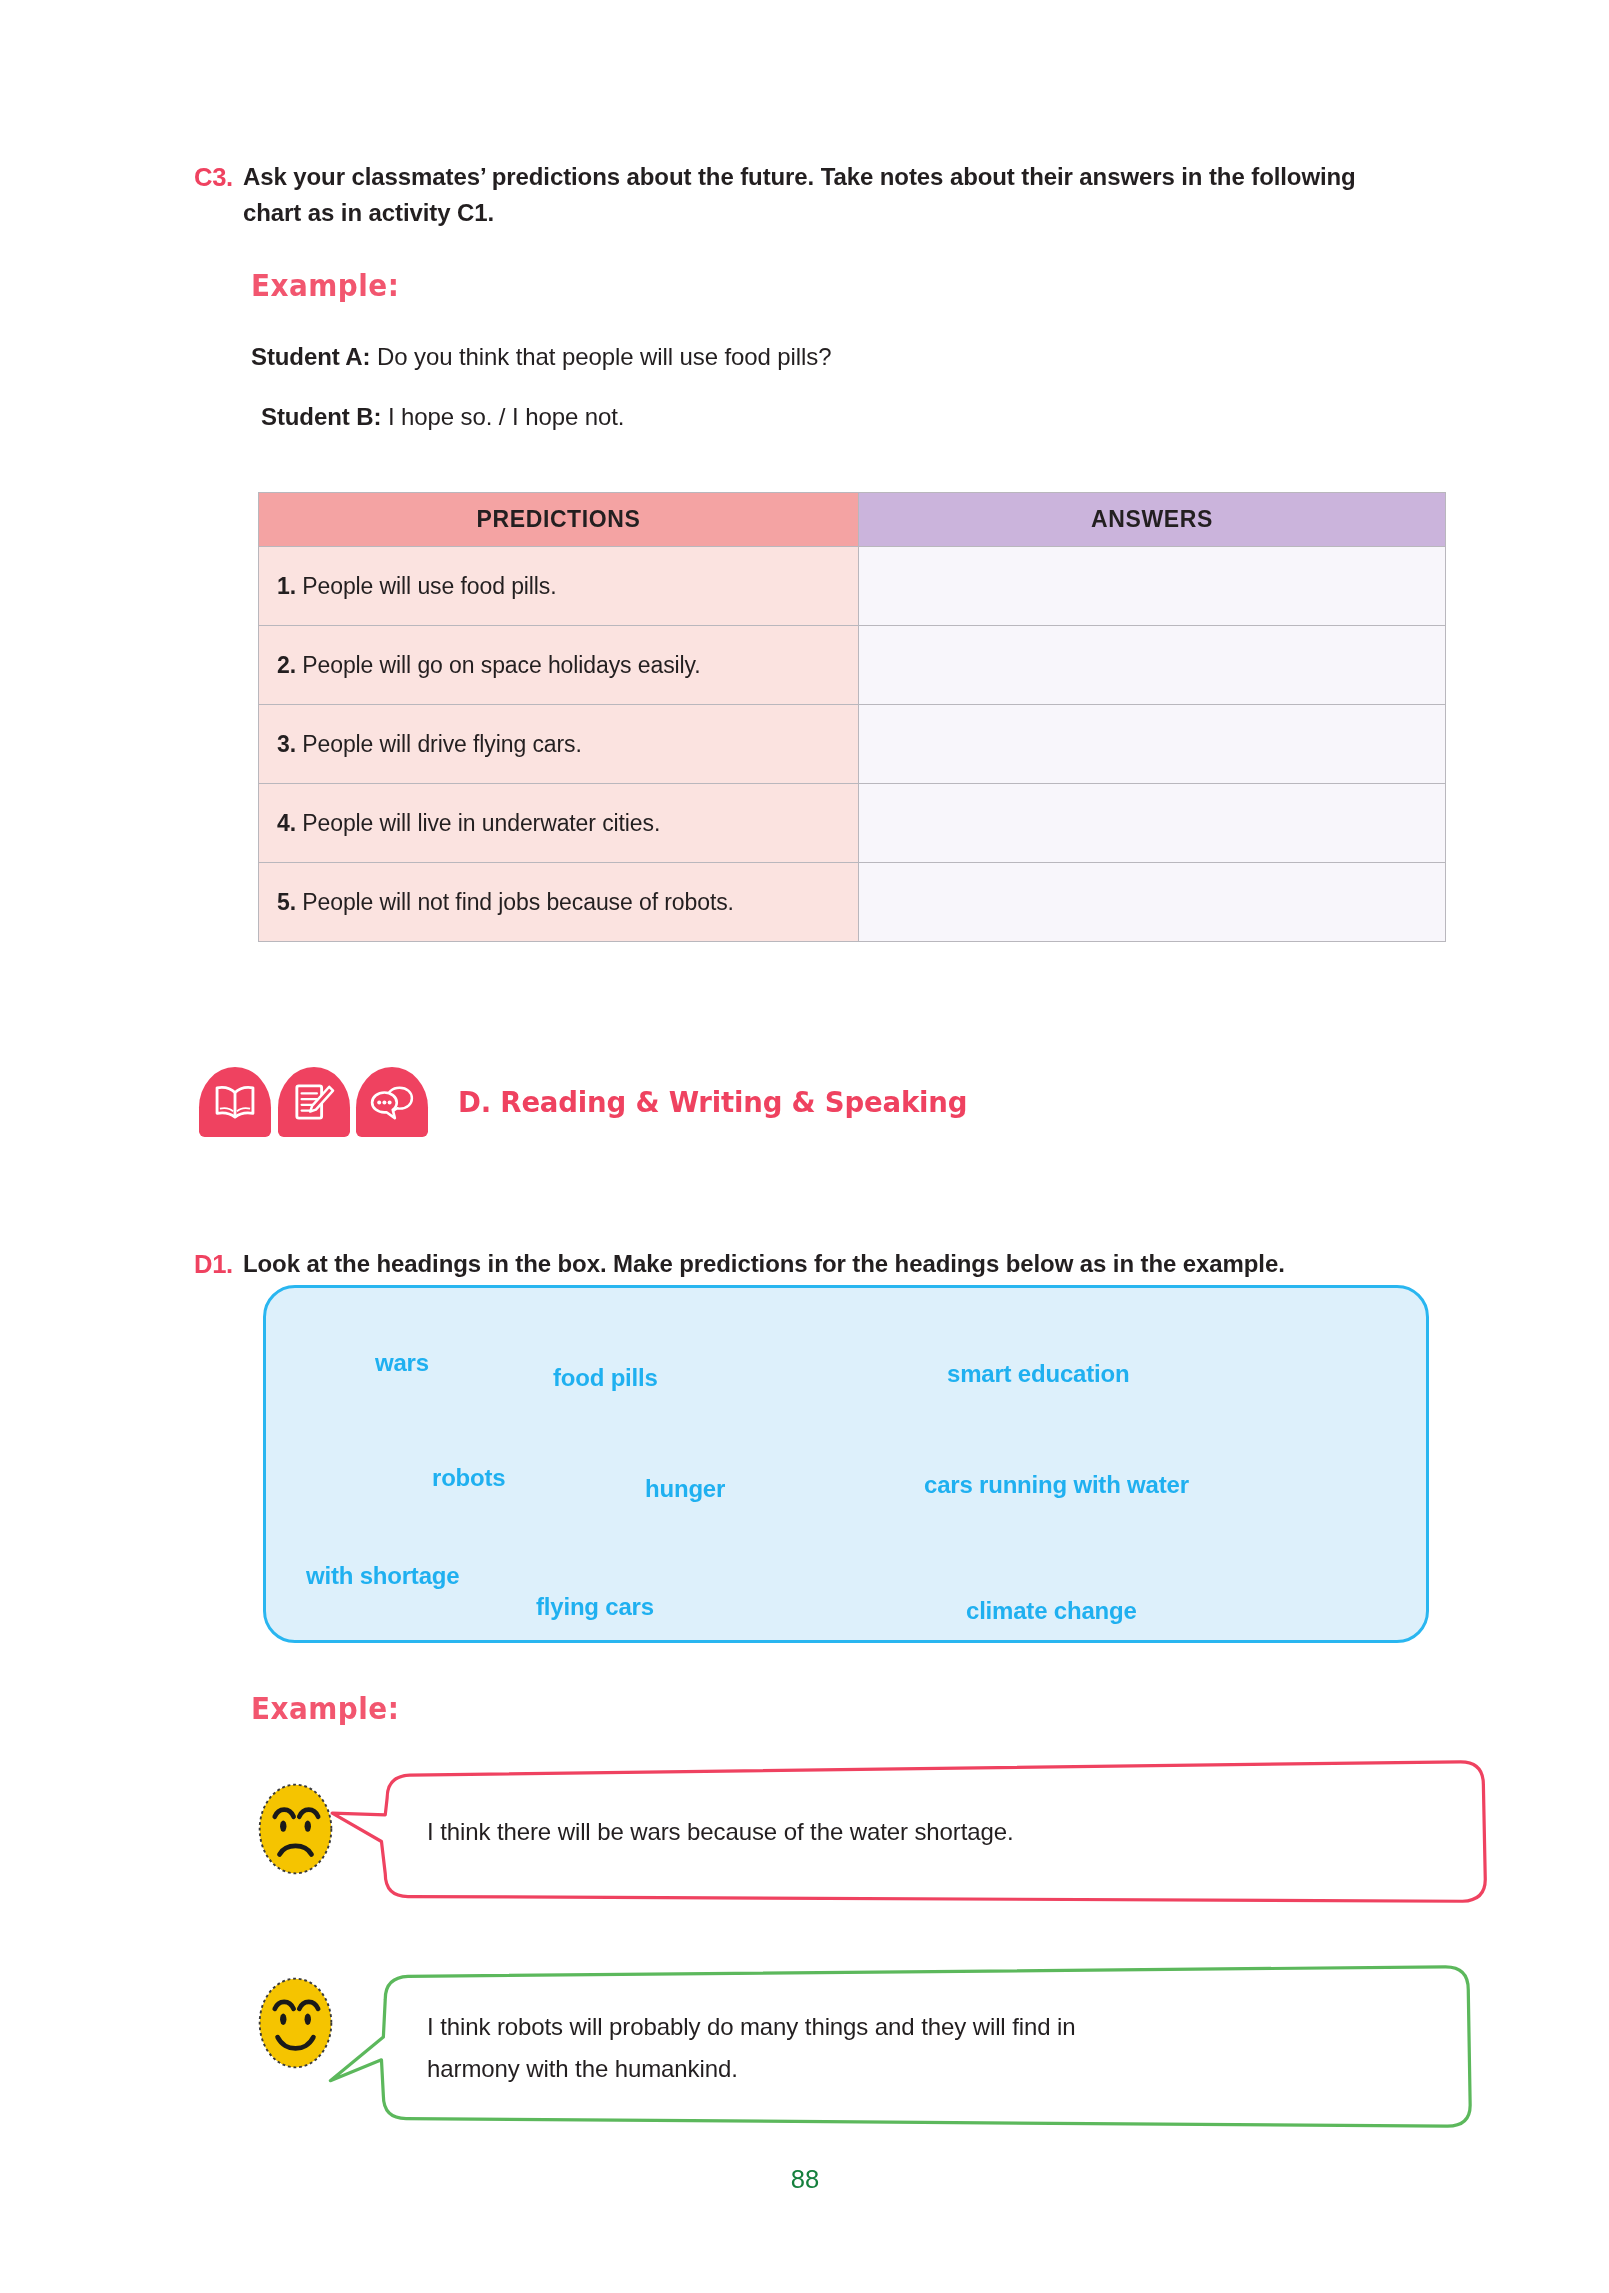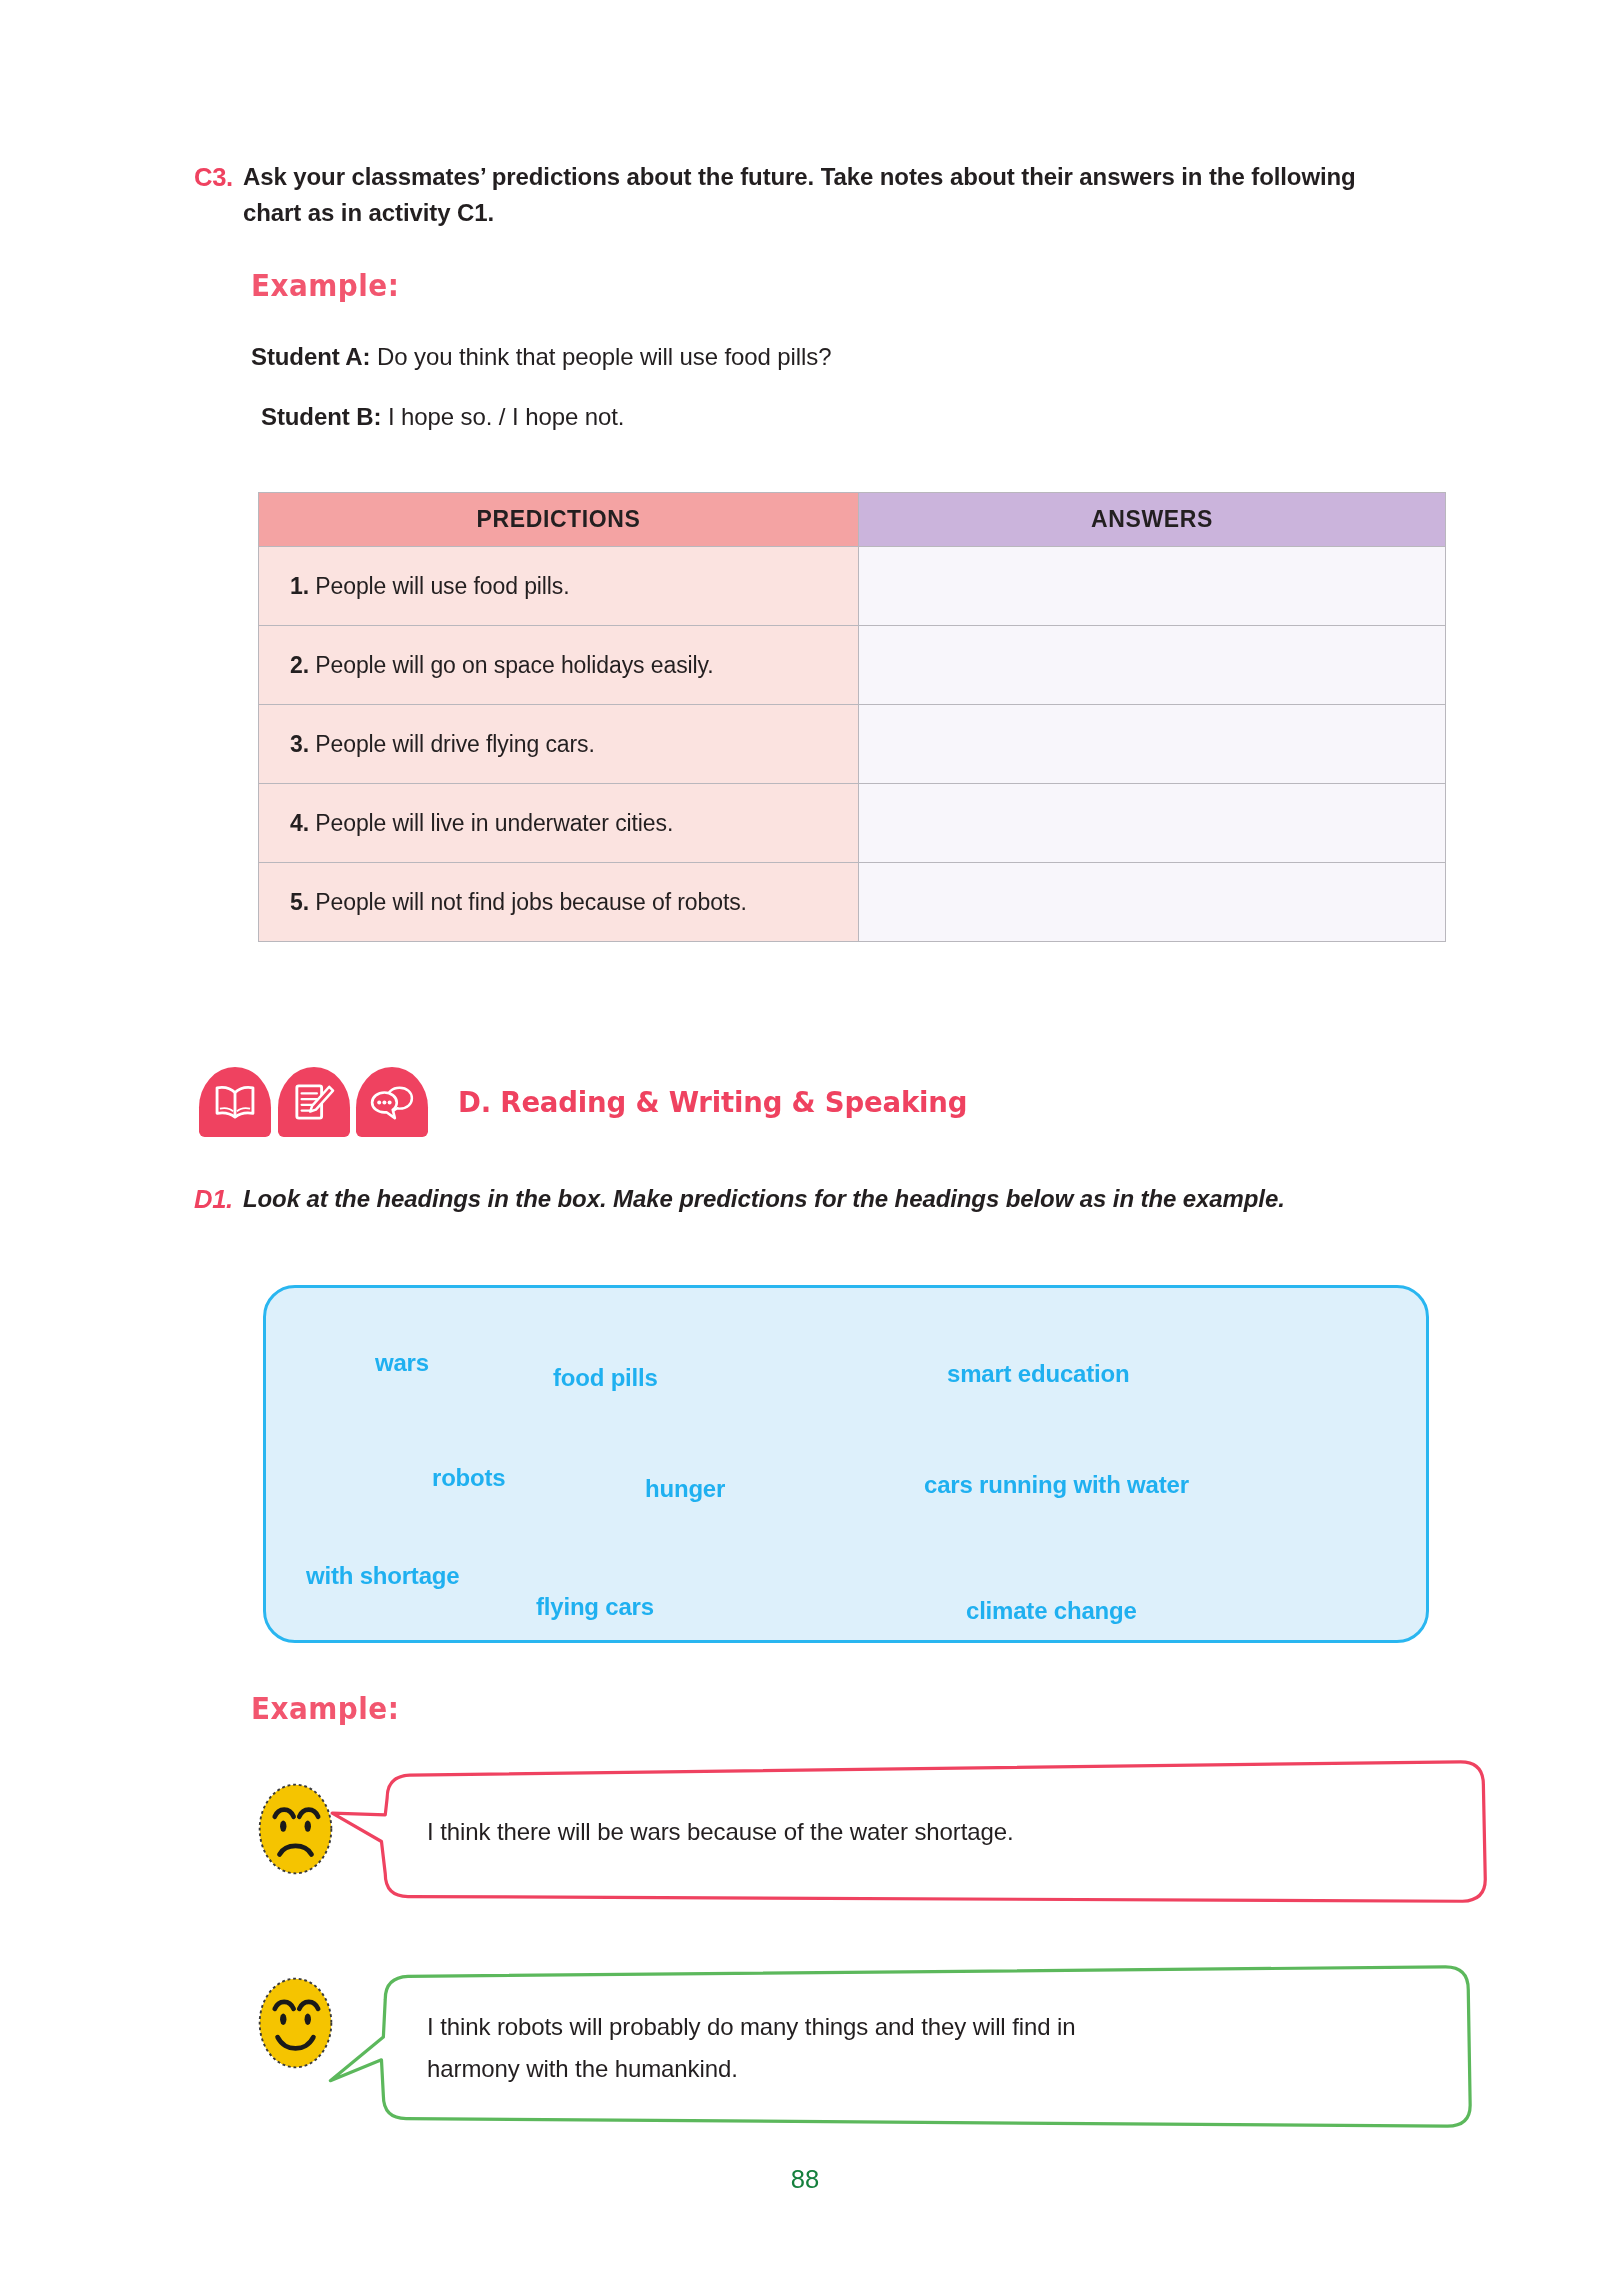--- a/index.html
+++ b/index.html
@@ -98,21 +98,21 @@
     background: #f4a3a3;
     width: 599px;
   }
   th.col-ans {
     background: #cbb4dc;
   }
   td.cell-pred {
     background: #fbe3e0;
     height: 78px;
     font-size: 23px;
-    padding-left: 31px;
+    padding-left: 18px;
     vertical-align: middle;
     letter-spacing: -0.1px;
   }
   td.cell-ans {
     background: #f8f6fb;
     height: 78px;
   }
   .row-num { font-weight: bold; }
 
   
@@ -143,23 +143,22 @@
     letter-spacing: -0.2px;
     font-family: "DejaVu Sans", sans-serif;
     transform: scaleX(0.95);
     transform-origin: left center;
   }
 
   
   .d1-block {
     position: absolute;
     left: 194px;
-    top: 1181px;
+    top: 1246px;
     width: 1173px;
-    font-style: italic;
   }
 
   
   .word-box {
     position: absolute;
     left: 263px;
     top: 1285px;
     width: 1166px;
     height: 358px;
     background: #ddf0fb;

